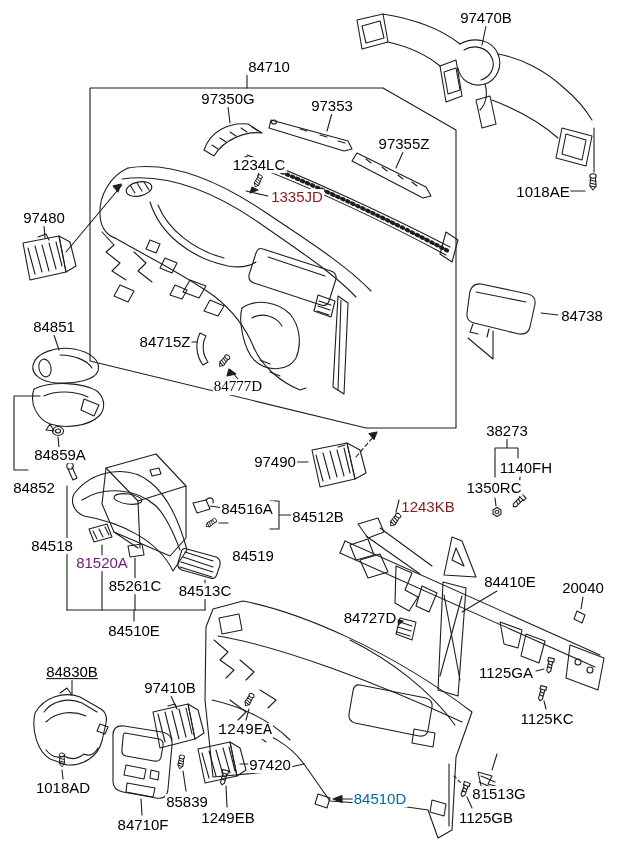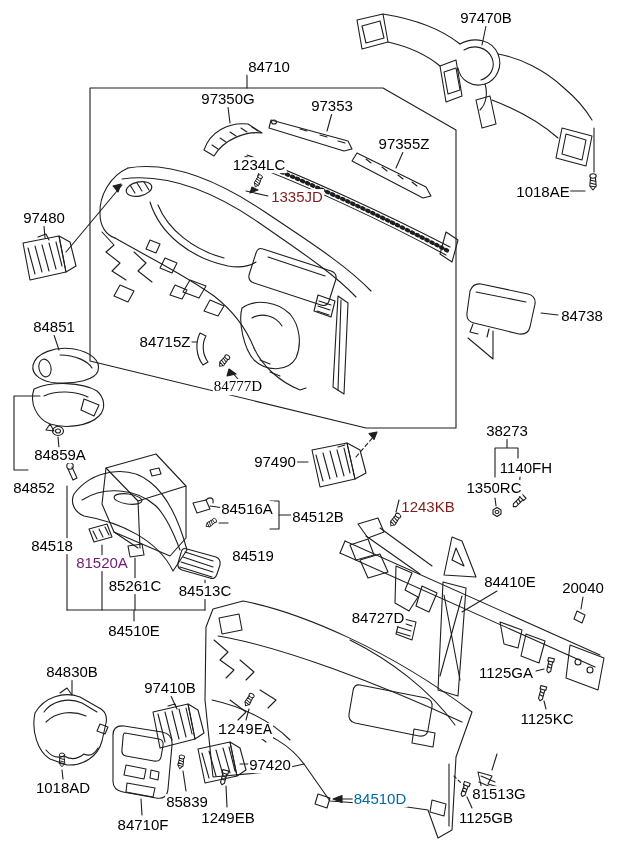--- a/index.html
+++ b/index.html
@@ -347,26 +347,26 @@
       <div class="part-label" style="left: 247px; top: 509px; color: rgb(0, 0, 0);">84516A</div>
       <div class="part-label" style="left: 253px; top: 524px; color: rgb(0, 0, 0); margin-top: 32px;">84519</div>
       <div class="part-label" style="left: 318px; top: 517px; color: rgb(0, 0, 0);">84512B</div>
       <div class="part-label" style="left: 52px; top: 546px; color: rgb(0, 0, 0);">84518</div>
       <div class="part-label" style="left: 102px; top: 563px; color: #701a75;">81520A</div>
       <div class="part-label" style="left: 135px; top: 586px; color: rgb(0, 0, 0);">85261C</div>
       <div class="part-label" style="left: 205px; top: 591px; color: rgb(0, 0, 0);">84513C</div>
       <div class="part-label" style="left: 134px; top: 631px; color: rgb(0, 0, 0);">84510E</div>
       <div class="part-label" style="left: 510px; top: 582px; color: rgb(0, 0, 0);">84410E</div>
       <div class="part-label" style="left: 583px; top: 588px; color: rgb(0, 0, 0);">20040</div>
-      <div class="part-label" style="left: 370px; top: 618px; color: rgb(0, 0, 0); margin-left: 8px;">84727D</div>
+      <div class="part-label" style="left: 370px; top: 618px; color: rgb(0, 0, 0);">84727D</div>
       <div class="part-label" style="left: 506px; top: 673px; color: rgb(0, 0, 0);">1125GA</div>
       <div class="part-label" style="left: 547px; top: 719px; color: rgb(0, 0, 0);">1125KC</div>
       <div class="part-label" style="left: 499px; top: 746px; color: rgb(0, 0, 0); margin-top: 48px;">81513G</div>
       <div class="part-label" style="left: 486px; top: 818px; color: rgb(0, 0, 0);">1125GB</div>
-      <div class="part-label" style="left: 72px; top: 672px; color: rgb(0, 0, 0);">84830B</div>
+      <div class="part-label" style="left: 72px; top: 672px; color: rgb(0, 0, 0); text-decoration: underline;">84830B</div>
       <div class="part-label" style="left: 170px; top: 688px; color: rgb(0, 0, 0);">97410B</div>
       <div class="part-label" style="left: 63px; top: 788px; color: rgb(0, 0, 0);">1018AD</div>
       <div class="part-label" style="left: 187px; top: 802px; color: rgb(0, 0, 0);">85839</div>
       <div class="part-label" style="left: 143px; top: 825px; color: rgb(0, 0, 0);">84710F</div>
       <div class="part-label" style="left: 245px; top: 731px; color: rgb(0, 0, 0); font-family: Liberation Mono, monospace;">1249EA</div>
       <div class="part-label" style="left: 270px; top: 765px; color: rgb(0, 0, 0);">97420</div>
       <div class="part-label" style="left: 228px; top: 818px; color: rgb(0, 0, 0);">1249EB</div>
       <div class="part-label" style="left: 380px; top: 799px; color: #0369a1;">84510D</div>
     </div>
 </div>

